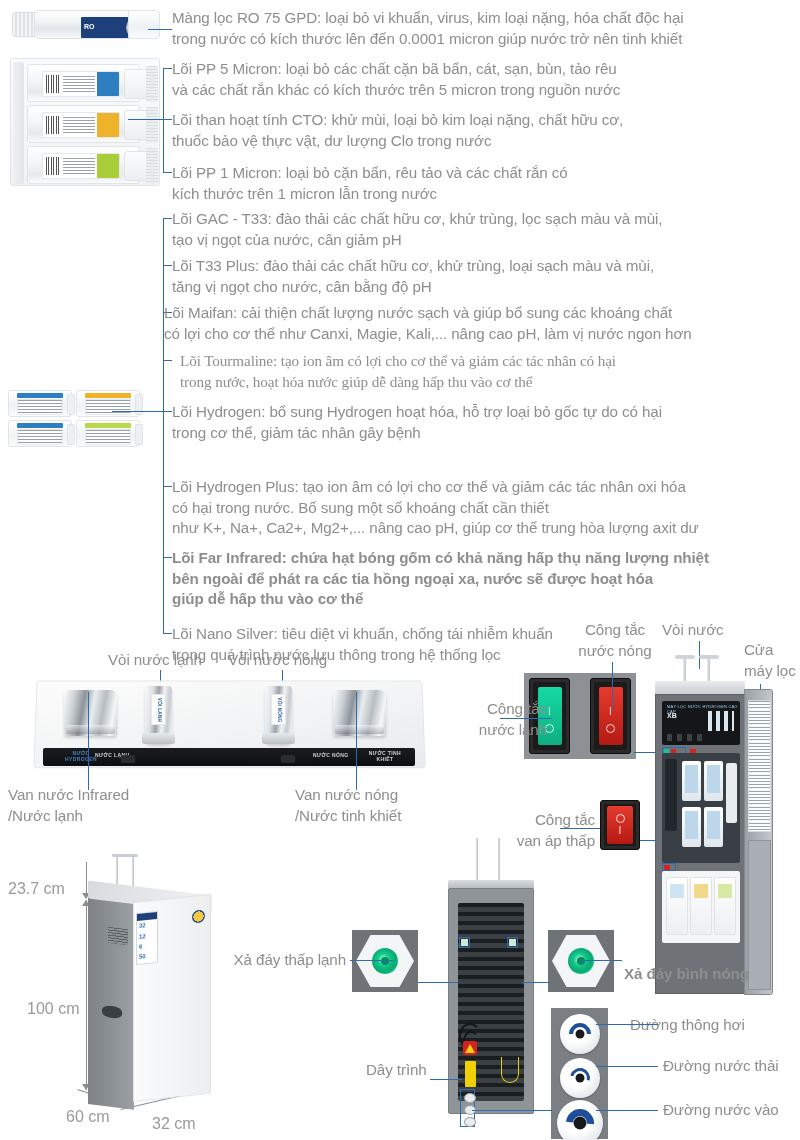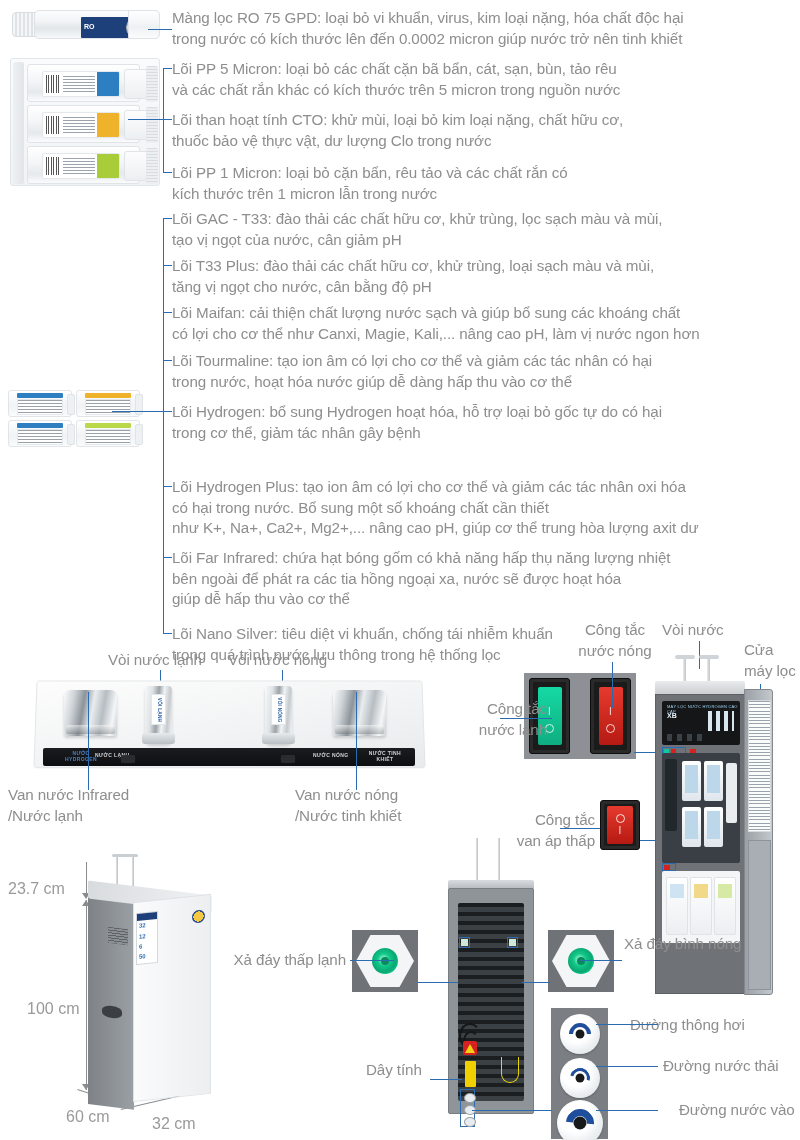--- a/index.html
+++ b/index.html
@@ -251,41 +251,41 @@
 <div class="lead lead-h" style="left:163px;top:265px;width:9px;"></div>
 <div class="lead lead-h" style="left:163px;top:312px;width:9px;"></div>
 <div class="lead lead-h" style="left:163px;top:360px;width:9px;"></div>
 <div class="lead lead-h" style="left:163px;top:411px;width:9px;"></div>
 <div class="lead lead-h" style="left:163px;top:486px;width:9px;"></div>
 <div class="lead lead-h" style="left:163px;top:557px;width:9px;"></div>
 <div class="lead lead-h" style="left:163px;top:633px;width:9px;"></div>
 <div class="lead lead-h" style="left:112px;top:411px;width:51px;"></div>
 
 <div class="abs txt" style="left:172px;top:8px;width:620px;">Màng lọc RO 75 GPD: loại bỏ vi khuẩn, virus, kim loại nặng, hóa chất độc hại
-trong nước có kích thước lên đến 0.0002 micron giúp nước trở nên tinh khiết</div>
+trong nước có kích thước lên đến 0.0001 micron giúp nước trở nên tinh khiết</div>
 <div class="abs txt" style="left:172px;top:59px;width:620px;">Lõi PP 5 Micron: loại bỏ các chất cặn bã bẩn, cát, sạn, bùn, tảo rêu
 và các chất rắn khác có kích thước trên 5 micron trong nguồn nước</div>
 <div class="abs txt" style="left:172px;top:110px;width:620px;">Lõi than hoạt tính CTO: khử mùi, loại bỏ kim loại nặng, chất hữu cơ,
 thuốc bảo vệ thực vật, dư lượng Clo trong nước</div>
 <div class="abs txt" style="left:172px;top:163px;width:620px;">Lõi PP 1 Micron: loại bỏ cặn bẩn, rêu tảo và các chất rắn có
 kích thước trên 1 micron lẫn trong nước</div>
 <div class="abs txt" style="left:172px;top:209px;width:620px;">Lõi GAC - T33: đào thải các chất hữu cơ, khử trùng, lọc sạch màu và mùi,
 tạo vị ngọt của nước, cân giảm pH</div>
 <div class="abs txt" style="left:172px;top:256px;width:620px;">Lõi T33 Plus: đào thải các chất hữu cơ, khử trùng, loại sạch màu và mùi,
  tăng vị ngọt cho nước, cân bằng độ pH</div>
-<div class="abs txt" style="left:172px;top:303px;width:625px;">Lõi Maifan: cải thiện chất lượng nước sạch và giúp bổ sung các khoáng chất
+<div class="abs txt" style="left:164px;top:303px;width:625px;">Lõi Maifan: cải thiện chất lượng nước sạch và giúp bổ sung các khoáng chất
 có lợi cho cơ thể như Canxi, Magie, Kali,... nâng cao pH, làm vị nước ngon hơn</div>
-<div class="abs txt" style="left:172px;top:351px;width:620px;">Lõi Tourmaline: tạo ion âm có lợi cho cơ thể và giảm các tác nhân có hại
+<div class="abs txt" style="left:180px;top:351px;width:620px;font-family:Liberation Serif, serif;">Lõi Tourmaline: tạo ion âm có lợi cho cơ thể và giảm các tác nhân có hại
 trong nước, hoạt hóa nước giúp dễ dàng hấp thu vào cơ thể</div>
 <div class="abs txt" style="left:172px;top:402px;width:620px;">Lõi Hydrogen: bổ sung Hydrogen hoạt hóa, hỗ trợ loại bỏ gốc tự do có hại
 trong cơ thể, giảm tác nhân gây bệnh</div>
 <div class="abs txt" style="left:172px;top:477px;width:625px;">Lõi Hydrogen Plus: tạo ion âm có lợi cho cơ thể và giảm các tác nhân oxi hóa
 có hại trong nước. Bổ sung một số khoáng chất cần thiết
 như K+, Na+, Ca2+, Mg2+,... nâng cao pH, giúp cơ thể trung hòa lượng axit dư</div>
-<div class="abs txt" style="left:172px;top:548px;width:620px;">Lõi Far Infrared: chứa hạt bóng gốm có khả năng hấp thụ năng lượng nhiệt
+<div class="abs txt" style="left:172px;top:548px;width:620px;font-weight:bold;">Lõi Far Infrared: chứa hạt bóng gốm có khả năng hấp thụ năng lượng nhiệt
 bên ngoài để phát ra các tia hồng ngoại xa, nước sẽ được hoạt hóa
 giúp dễ hấp thu vào cơ thể</div>
 <div class="abs txt" style="left:172px;top:624px;width:620px;">Lõi Nano Silver: tiêu diệt vi khuẩn, chống tái nhiễm khuẩn
 trong quá trình nước lưu thông trong hệ thống lọc</div>
 
 <div class="abs txt" style="left:108px;top:650px;">Vòi nước lạnh</div>
 <div class="abs txt" style="left:228px;top:650px;">Vòi nước nóng</div>
 <div class="lead lead-v" style="left:160px;top:670px;height:28px;"></div>
 <div class="lead lead-v" style="left:282px;top:670px;height:28px;"></div>
 
@@ -478,40 +478,40 @@
 </div>
 <div class="abs txt" style="left:222px;top:950px;width:124px;text-align:right;">Xả đáy thấp lạnh</div>
 <div class="lead lead-h" style="left:350px;top:960px;width:44px;"></div>
 <div class="lead lead-h" style="left:418px;top:982px;width:40px;"></div>
 
 <div class="valve" style="left:548px;top:930px;width:66px;height:62px;">
   <div class="hex">
       <div class="grn"></div>
     </div>
 </div>
-<div class="abs txt" style="left:624px;top:934px;">Xả đáy bình nóng</div>
+<div class="abs txt" style="left:624px;top:964px;font-weight:bold;">Xả đáy bình nóng</div>
 <div class="lead lead-h" style="left:580px;top:960px;width:42px;"></div>
 <div class="lead lead-h" style="left:522px;top:982px;width:28px;"></div>
 
-<div class="abs txt" style="left:366px;top:1060px;">Dây tính</div>
+<div class="abs txt" style="left:366px;top:1060px;">Dây trình</div>
 <div class="lead lead-h" style="left:430px;top:1079px;width:32px;"></div>
 
 <div class="portbox" style="left:551px;top:1008px;width:57px;height:131px;">
   <div class="pcap" style="top:6px;width:40px;height:40px;">
     <div class="swirl" style="width:22px;height:22px;border-width:4px;transform:translate(-50%,-50%) rotate(45deg);"></div>
     <div class="hole" style="width:9px;height:9px;"></div>
   </div>
   <div class="pcap" style="top:50px;width:40px;height:40px;">
     <div class="swirl" style="width:20px;height:20px;border-width:3.4px;transform:translate(-50%,-50%) rotate(60deg);"></div>
     <div class="hole" style="width:9px;height:9px;"></div>
   </div>
   <div class="pcap" style="top:92px;width:46px;height:46px;">
     <div class="swirl" style="width:28px;height:28px;border-width:7px;transform:translate(-50%,-50%) rotate(50deg);"></div>
     <div class="hole" style="width:13px;height:13px;"></div>
   </div>
 </div>
 <div class="abs txt" style="left:630px;top:1015px;">Đường thông hơi</div>
 <div class="abs txt" style="left:663px;top:1056px;">Đường nước thải</div>
-<div class="abs txt" style="left:663px;top:1100px;margin-left:16px;">Đường nước vào</div>
+<div class="abs txt" style="left:663px;top:1100px;">Đường nước vào</div>
 <div class="lead lead-h" style="left:596px;top:1024px;width:62px;"></div>
 <div class="lead lead-h" style="left:596px;top:1066px;width:62px;"></div>
 <div class="lead lead-h" style="left:596px;top:1110px;width:62px;"></div>
 <div class="lead lead-h" style="left:472px;top:1110px;width:80px;"></div>
 
 </body></html>

